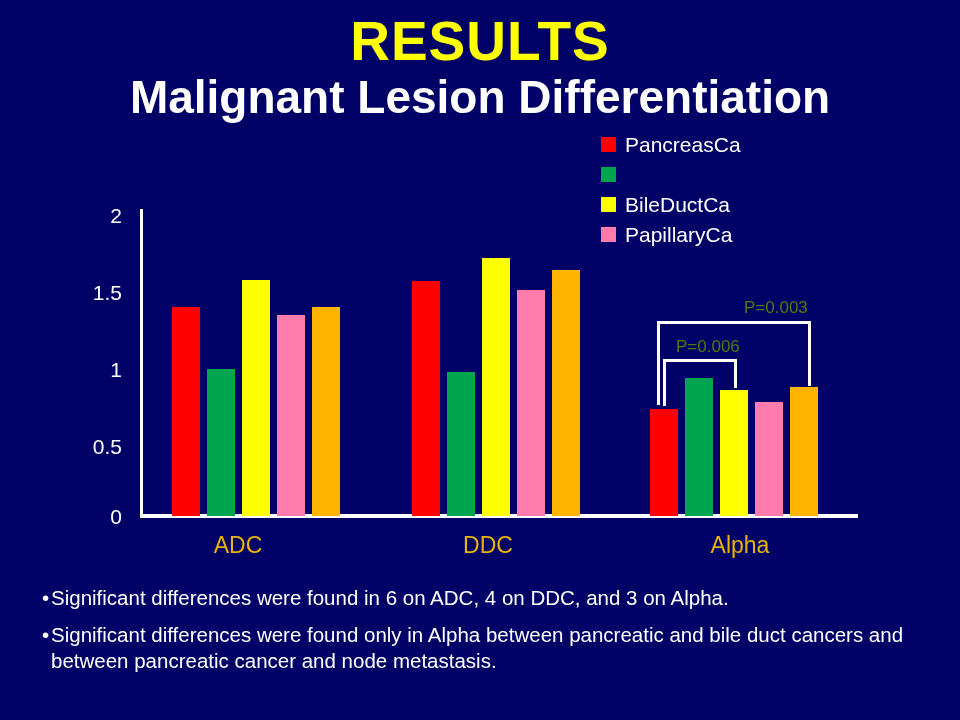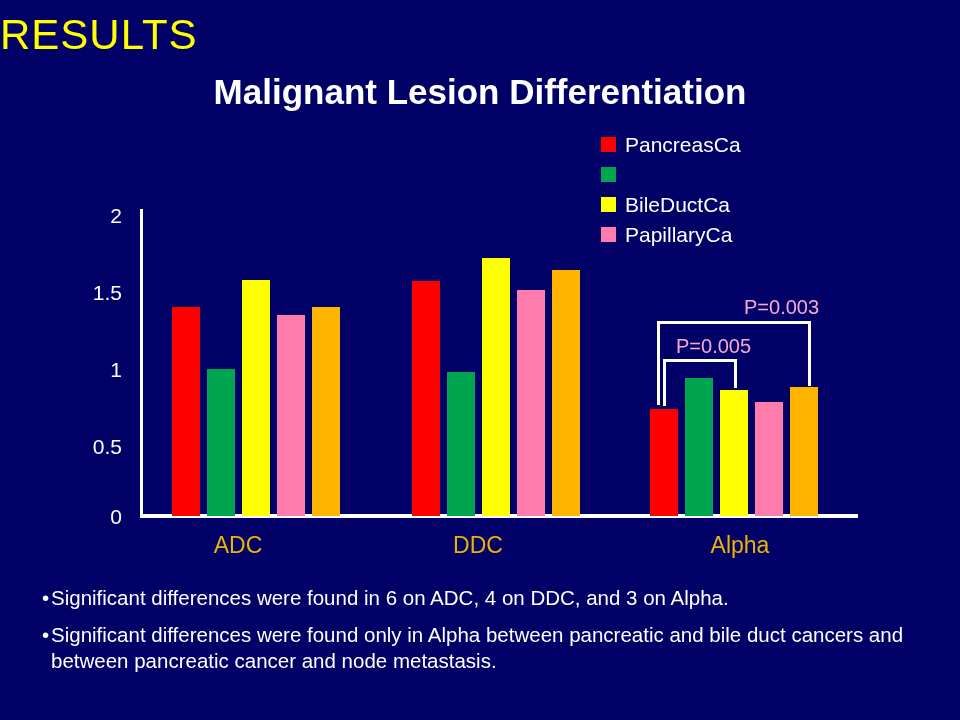--- a/index.html
+++ b/index.html
@@ -9,29 +9,30 @@
     font-family:"Liberation Sans", sans-serif;
     overflow:hidden;
     position:relative;
   }
 
   .slide{position:absolute;left:0;top:0;width:960px;height:720px;}
 
   
   .title{
     position:absolute;left:0;top:14px;width:960px;
-    font-size:42px;font-weight:normal;
+    text-align:center;
+    font-size:55px;font-weight:bold;
     color:#FFFF00;
     letter-spacing:1px;
     line-height:1.0;
   }
   .subtitle{
     position:absolute;left:0;top:74px;width:960px;
     text-align:center;
-    font-size:35px;font-weight:bold;
+    font-size:46px;font-weight:bold;
     color:#FFFFFF;
     line-height:1.0;
   }
 
   
   .legend{
     position:absolute;left:601px;top:129px;
     display:flex;flex-direction:column;
   }
   .legend-item{
@@ -88,22 +89,22 @@
     font-size:23px;
     line-height:23px;
     text-align:center;
     white-space:nowrap;
   }
 
   
   .brk-line{position:absolute;background:#FFFFFF;}
   .pval{
     position:absolute;
-    color:#f9a8d4;
-    font-size:20px;
+    color:#4d7c0f;
+    font-size:17px;
     line-height:17px;
     white-space:nowrap;
   }
 
   
   .bullets{
     position:absolute;
     left:42px;top:585px;width:900px;
     color:#FFFFFF;
   }
@@ -170,32 +171,32 @@
         <div class="bar" style="left: 517px; width: 28px; height: 225.645px; background: rgb(255, 123, 172);"></div>
         <div class="bar" style="left: 552px; width: 28px; height: 245.6px; background: rgb(255, 180, 0);"></div>
         <div class="bar" style="left: 650px; width: 28px; height: 107.45px; background: rgb(255, 0, 0);"></div>
         <div class="bar" style="left: 685px; width: 28px; height: 138.15px; background: rgb(0, 165, 80);"></div>
         <div class="bar" style="left: 720px; width: 28px; height: 125.87px; background: rgb(255, 255, 0);"></div>
         <div class="bar" style="left: 755px; width: 28px; height: 113.59px; background: rgb(255, 123, 172);"></div>
         <div class="bar" style="left: 790px; width: 28px; height: 128.94px; background: rgb(255, 180, 0);"></div>
       </div>
 
     <div class="xlabel" style="left:178px;top:534px;width:120px;">ADC</div>
-    <div class="xlabel" style="left:418px;top:534px;width:120px;">DDC</div>
+    <div class="xlabel" style="left:428px;top:534px;width:120px;">DDC</div>
     <div class="xlabel" style="left:680px;top:534px;width:120px;">Alpha</div>
 
     <div class="brk-line" style="left:657px;top:321px;width:154px;height:3px;"></div>
     <div class="brk-line" style="left:657px;top:321px;width:3px;height:84px;"></div>
     <div class="brk-line" style="left:808px;top:321px;width:3px;height:65px;"></div>
     <div class="pval" style="left:744px;top:299px;">P=0.003</div>
 
     <div class="brk-line" style="left:663px;top:359px;width:74px;height:3px;"></div>
     <div class="brk-line" style="left:663px;top:359px;width:3px;height:47px;"></div>
     <div class="brk-line" style="left:734px;top:359px;width:3px;height:29px;"></div>
-    <div class="pval" style="left:676px;top:338px;">P=0.005</div>
+    <div class="pval" style="left:676px;top:338px;">P=0.006</div>
 
   </div>
 
   <div class="bullets">
     <div class="bullet">
       <span class="bullet-dot">•</span>
       <span class="bullet-text">Significant differences were found in 6 on ADC, 4 on DDC, and 3 on Alpha.</span>
     </div>
     <div class="bullet">
       <span class="bullet-dot">•</span>

